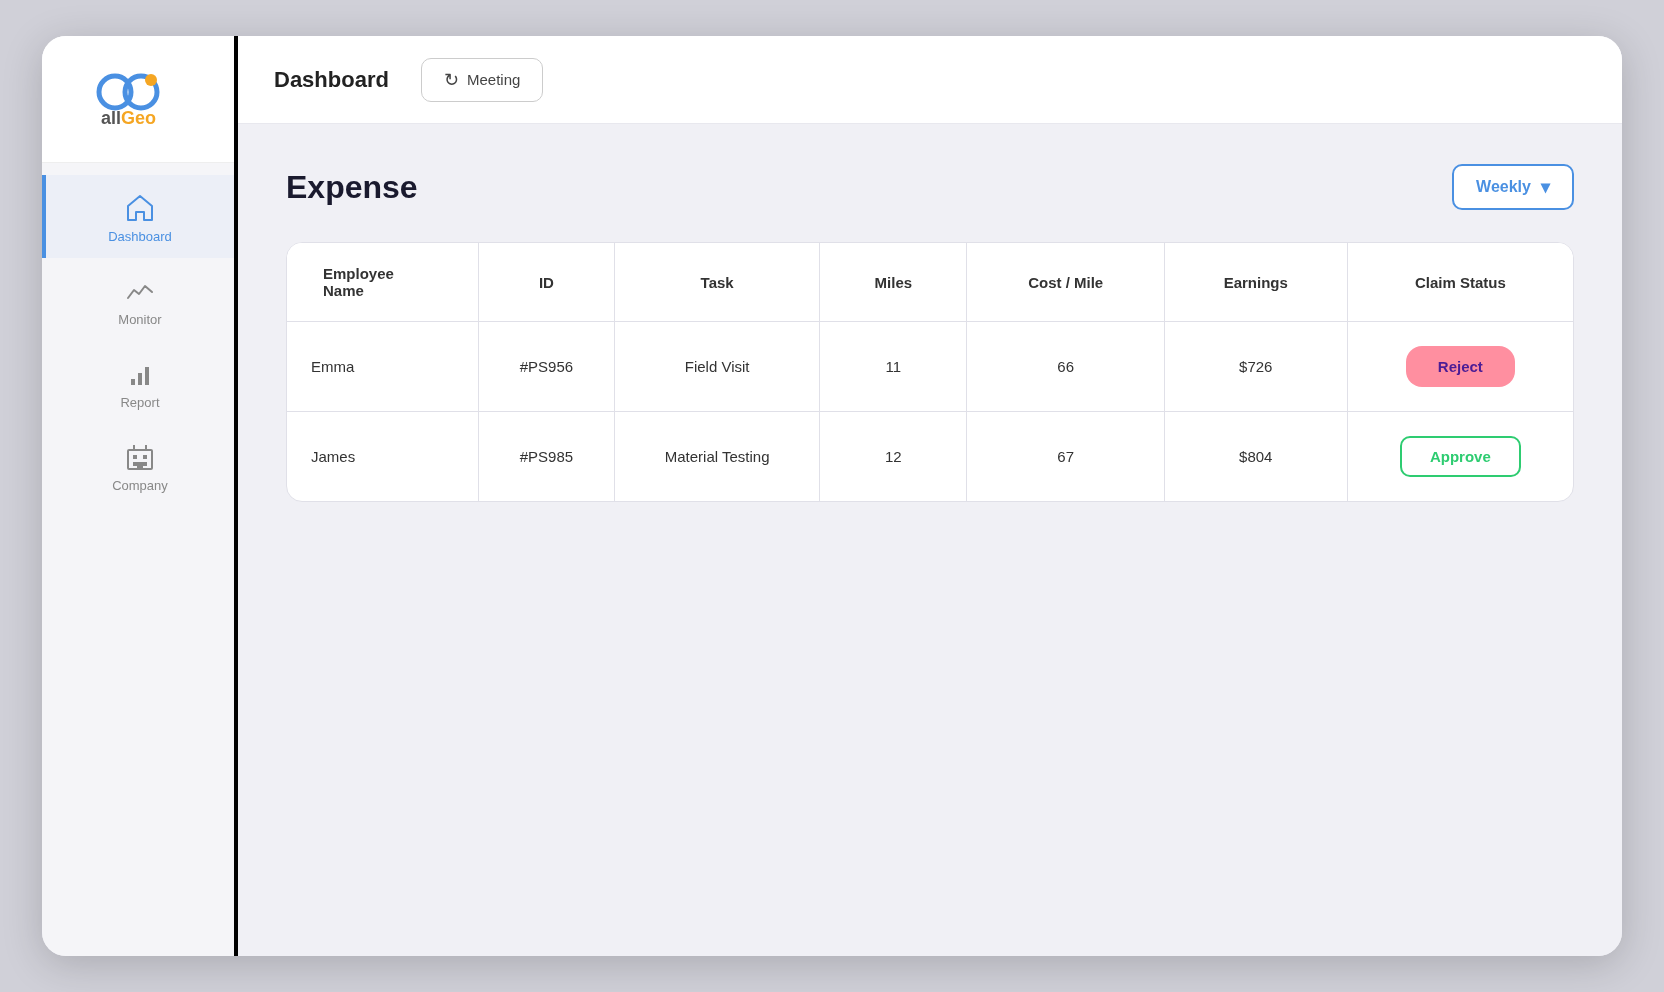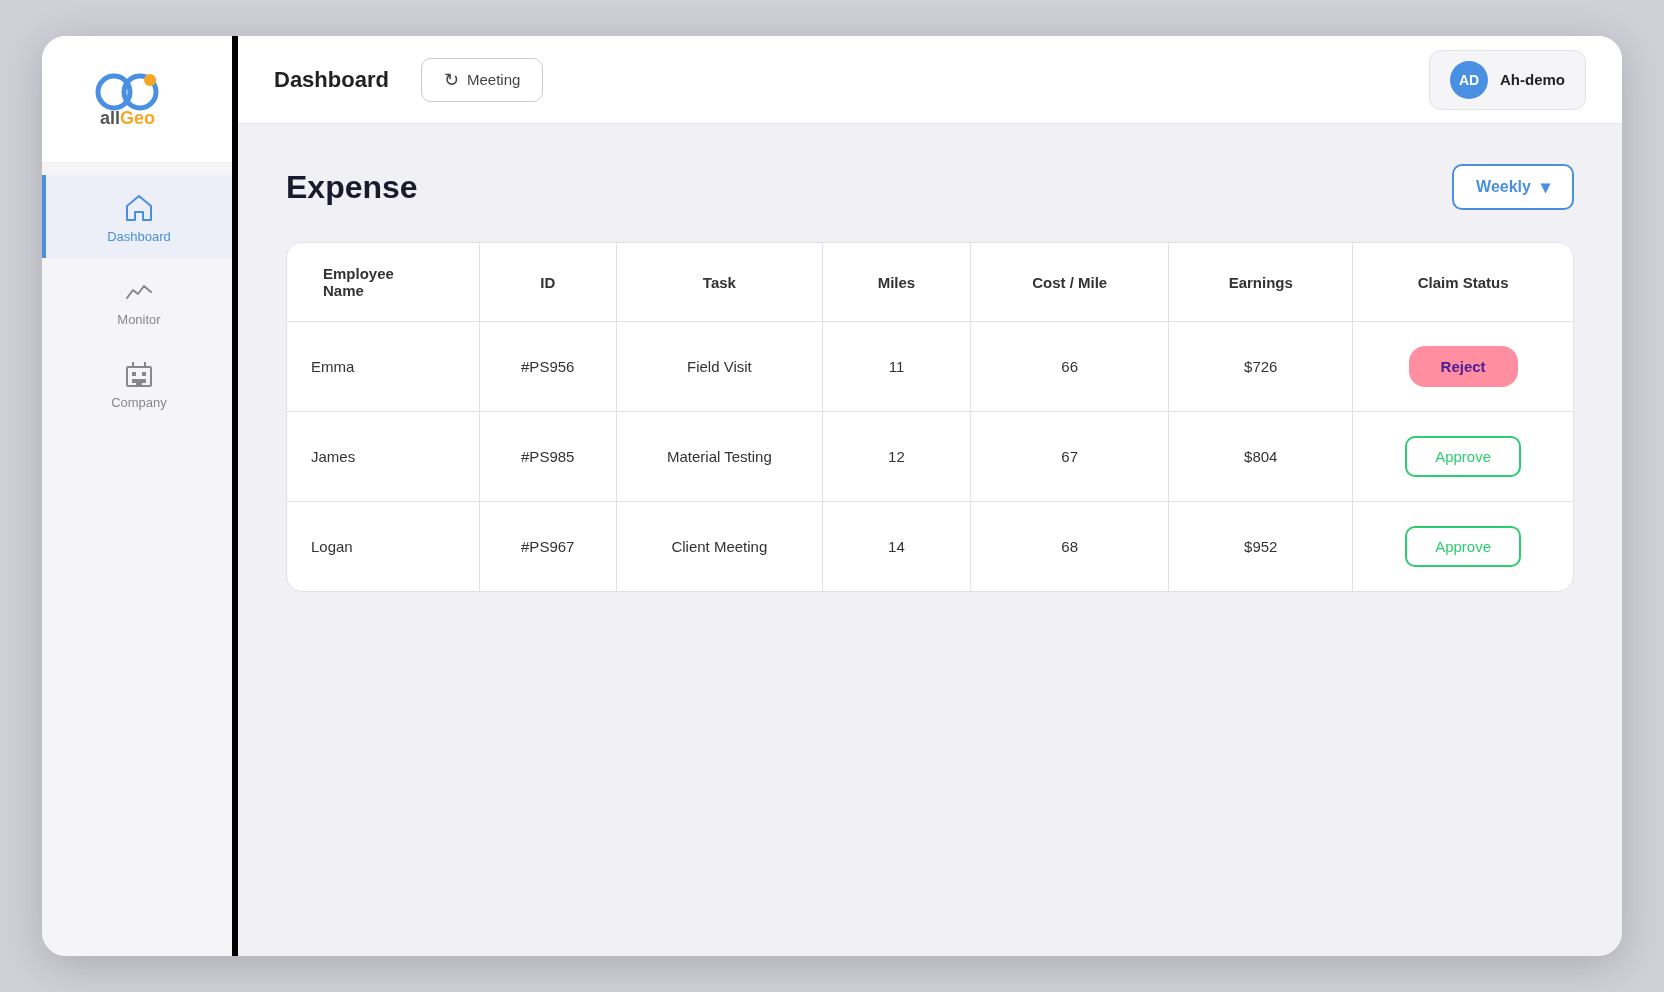--- a/index.html
+++ b/index.html
@@ -21,21 +21,21 @@
       box-shadow: 0 8px 40px rgba(0,0,0,0.18);
     }
     
     .sidebar {
       width: 196px;
       background: #f5f5f8;
       display: flex;
       flex-direction: column;
       align-items: center;
       padding-top: 0;
-      border-right: 6px solid #000000;
+      border-right: 4px solid #000000;
       flex-shrink: 0;
     }
     .logo-area {
       width: 100%;
       background: #fff;
       display: flex;
       align-items: center;
       justify-content: center;
       padding: 28px 20px;
       border-bottom: 1px solid #eee;
@@ -215,21 +215,21 @@
       cursor: pointer;
       transition: background 0.15s;
     }
     .btn-approve {
       background: #fff;
       color: #2ecc71;
       border: 2px solid #2ecc71;
       border-radius: 10px;
       padding: 10px 28px;
       font-size: 15px;
-      font-weight: 400;
+      font-weight: 700;
       cursor: pointer;
       transition: background 0.15s;
     }
   </style>
 </head>
 <body>
 
 <div class="app-container">
 
   <div class="sidebar">
@@ -257,20 +257,28 @@
       </div>
 
 
       <div class="nav-item">
         <svg class="nav-icon" viewBox="0 0 30 30">
           <polyline points="3,22 9,14 14,18 20,10 27,16" fill="none" stroke="#888" stroke-width="2" stroke-linejoin="round" stroke-linecap="round"></polyline>
         </svg>
         <span class="nav-label">Monitor</span>
       </div>
 
+      <div class="nav-item">
+        <svg class="nav-icon" viewBox="0 0 30 30">
+          <rect x="6" y="20" width="4" height="6" fill="#888"></rect>
+          <rect x="13" y="14" width="4" height="12" fill="#888"></rect>
+          <rect x="20" y="8" width="4" height="18" fill="#888"></rect>
+        </svg>
+        <span class="nav-label">Report</span>
+      </div>
 
       <div class="nav-item">
         <svg class="nav-icon" viewBox="0 0 30 30">
           <rect x="3" y="8" width="24" height="19" rx="1" fill="none" stroke="#888" stroke-width="2"></rect>
           <rect x="8" y="13" width="4" height="4" fill="#888"></rect>
           <rect x="18" y="13" width="4" height="4" fill="#888"></rect>
           <rect x="8" y="20" width="4" height="4" fill="#888"></rect>
           <rect x="18" y="20" width="4" height="4" fill="#888"></rect>
           <rect x="12" y="20" width="6" height="7" fill="#888"></rect>
           <line x1="9" y1="3" x2="9" y2="8" stroke="#888" stroke-width="2"></line>
@@ -283,26 +291,20 @@
 
   <div class="main">
 
     <header class="header">
       <span class="header-title">Dashboard</span>
       <button class="refresh-btn">
         <span style="font-size:18px; display:inline-block; transform:rotate(0deg);">↻</span>
         <span>Meeting</span>
       </button>
       <div class="header-spacer"></div>
-      <div class="user-badge">
-        <div class="user-avatar">
-          <span>AD</span>
-        </div>
-        <span class="user-name">Ah-demo</span>
-      </div>
     </header>
 
     <div class="page-content">
       <div class="page-header">
         <h1 class="page-title">Expense</h1>
         <div class="period-dropdown">
           <span>Weekly</span>
           <span style="font-size:18px;">▾</span>
         </div>
       </div>
@@ -332,27 +334,18 @@
               </tr>
               <tr>
                 <td>James</td>
                 <td>#PS985</td>
                 <td>Material Testing</td>
                 <td>12</td>
                 <td>67</td>
                 <td>$804</td>
                 <td><button class="btn-approve">Approve</button></td>
               </tr>
-              <tr>
-                <td>Logan</td>
-                <td>#PS967</td>
-                <td>Client Meeting</td>
-                <td>14</td>
-                <td>68</td>
-                <td>$952</td>
-                <td><button class="btn-approve">Approve</button></td>
-              </tr>
             </tbody>
         </table>
       </div>
     </div>
   </div>
 </div>
 
 </body></html>

